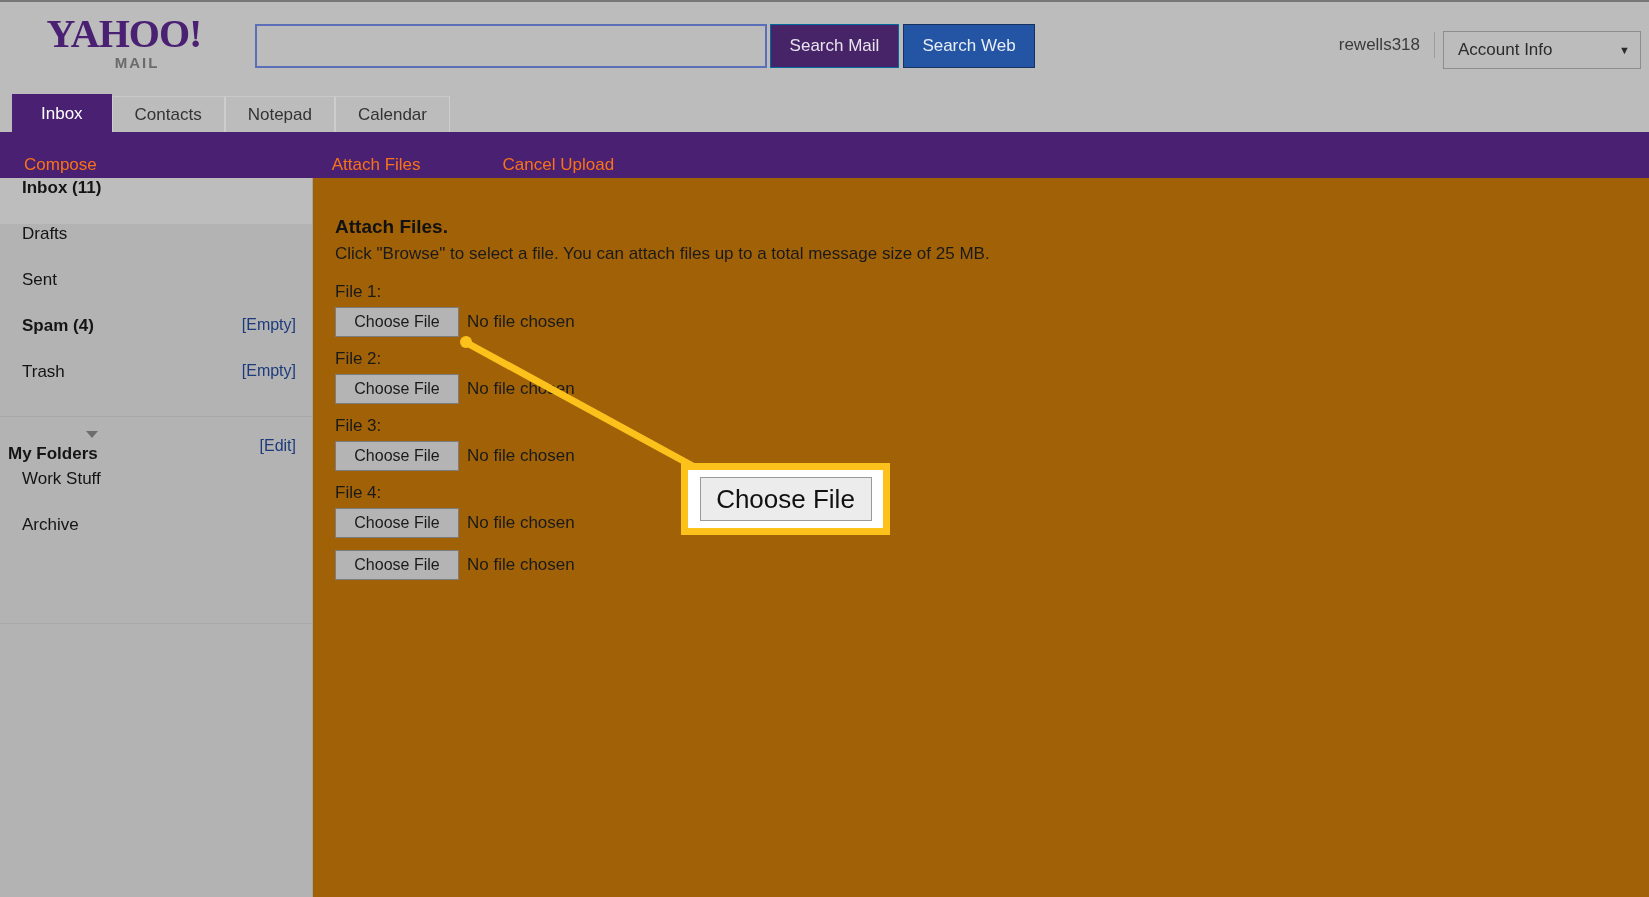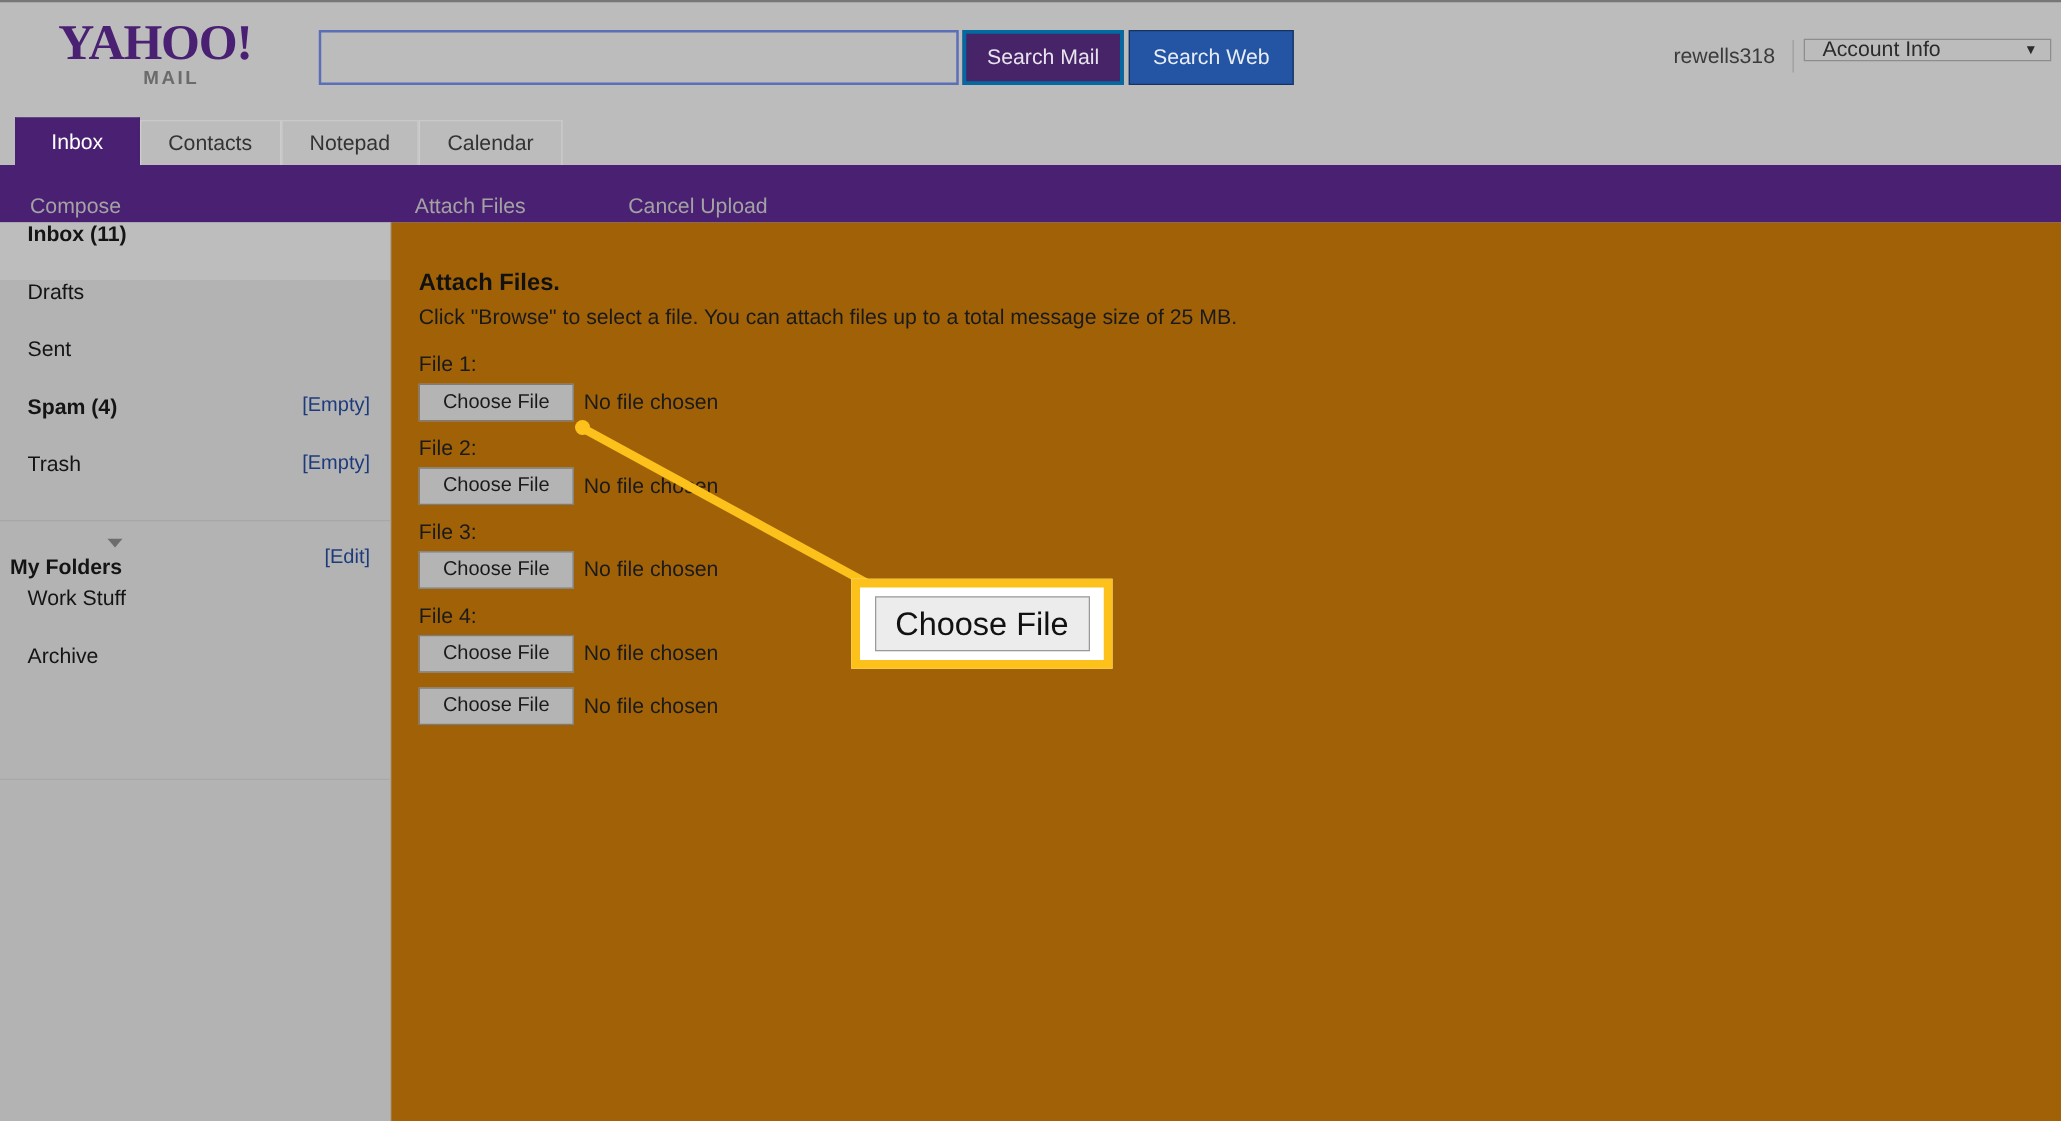--- a/index.html
+++ b/index.html
@@ -69,21 +69,21 @@
     padding: 0 8px;
     outline: none;
   }
   .btn-search-mail {
     position: absolute;
     left: 770px;
     top: 22px;
     width: 129px;
     height: 44px;
     background: #472468;
-    border: 3px solid #0369a1;
+    border: 1px solid #0369a1;
     color: #e8e4ee;
     font-size: 17px;
     font-family: "Liberation Sans", sans-serif;
     cursor: pointer;
   }
   .btn-search-web {
     position: absolute;
     left: 903px;
     top: 22px;
     width: 132px;
@@ -108,21 +108,21 @@
     top: 30px;
     width: 1px;
     height: 26px;
     background: #9c9c9c;
   }
   .account-info {
     position: absolute;
     right: 8px;
     top: 29px;
     width: 198px;
-    height: 18px;
+    height: 38px;
     border: 1px solid #8d8d8d;
     background: #bcbcbc;
     font-size: 17px;
     color: #2b2b2b;
     display: flex;
     align-items: center;
     justify-content: space-between;
     padding: 0 10px 0 14px;
     cursor: pointer;
   }
@@ -163,21 +163,21 @@
   .toolbar {
     height: 46px;
     background: #4a2072;
     display: flex;
     align-items: center;
     color: #e6e1ec;
     font-size: 17px;
   }
   .toolbar-item {
     cursor: pointer;
-    color: #a3a3a3;
+    color: #f97316;
     margin-top: 20px;
   }
   .tb-compose { margin-left: 24px; }
   .tb-attach { margin-left: 235px; }
   .tb-cancel { margin-left: 82px; }
 
   
   .content {
     display: flex;
     height: calc(897px - 2px - 88px - 42px - 46px);

